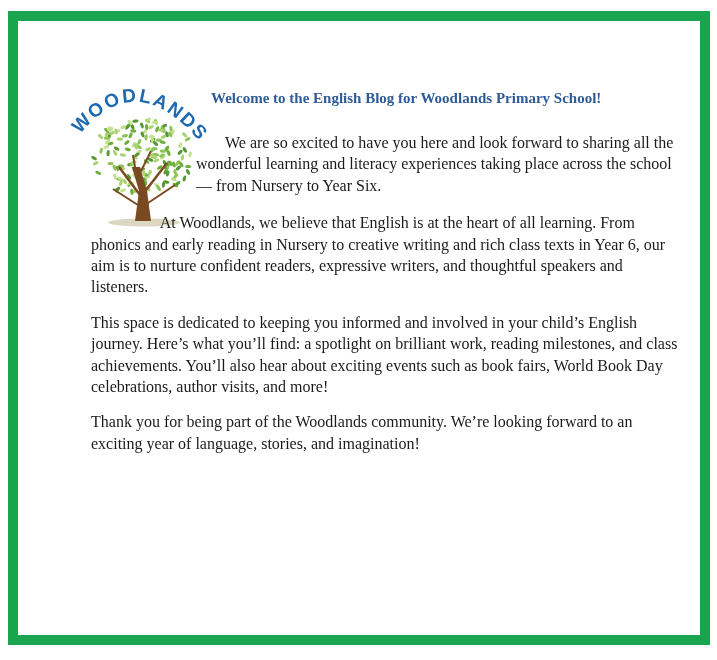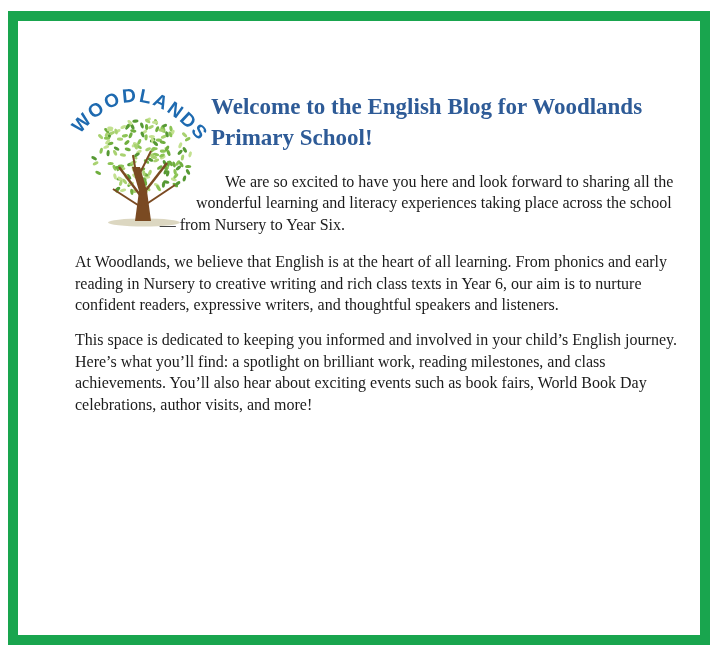--- a/index.html
+++ b/index.html
@@ -33,27 +33,27 @@
   }
   .logo-wrap svg { margin-left: -8px; display: block; }
   .logo-arc-text {
     font-family: "Liberation Sans", sans-serif;
     font-weight: bold;
     font-size: 19px;
     letter-spacing: 2px;
     fill: var(--logo-blue, #1e6ab0);
   }
   h1.title {
-    margin: 12px 0 18px 136px;
-    font-size: 23px;
+    margin: 4px 0 18px 136px;
+    font-size: 15px;
     line-height: 31px;
     font-weight: bold;
     color: var(--heading-blue, #2e5b97);
   }
-  p { margin: 0 0 14px 0; }
+  p { margin: 0 0 14px 16px; }
   p.intro { text-indent: 29px; margin-bottom: 16px; }
 </style>
 </head>
 <body>
 
 <div class="frame">
   <div class="content">
 
     <div class="logo-wrap">
       <svg width="142" height="150" viewBox="0 0 142 150">
@@ -235,15 +235,16 @@
     <h1 class="title">Welcome to the English Blog for Woodlands Primary School!</h1>
 
     <p class="intro">We are so excited to have you here and look forward to sharing all the wonderful learning and literacy experiences taking place across the school — from Nursery to Year Six.</p>
 
     <p class="body">At Woodlands, we believe that English is at the heart of all learning. From phonics and early reading in Nursery to creative writing and rich class texts in Year 6, our aim is to nurture confident readers, expressive writers, and thoughtful speakers and listeners.</p>
 
     <p class="body">This space is dedicated to keeping you informed and involved in your child’s English journey. Here’s what you’ll find: a spotlight on brilliant work, reading milestones, and class achievements. You’ll also hear about exciting events such as book fairs, World Book Day celebrations, author visits, and more!</p>
 
 
 
+    <p class="body">Thank you for being part of the Woodlands community. We’re looking forward to an exciting year of language, stories, and imagination!</p>
 
   </div>
 </div>
 
 </body></html>

